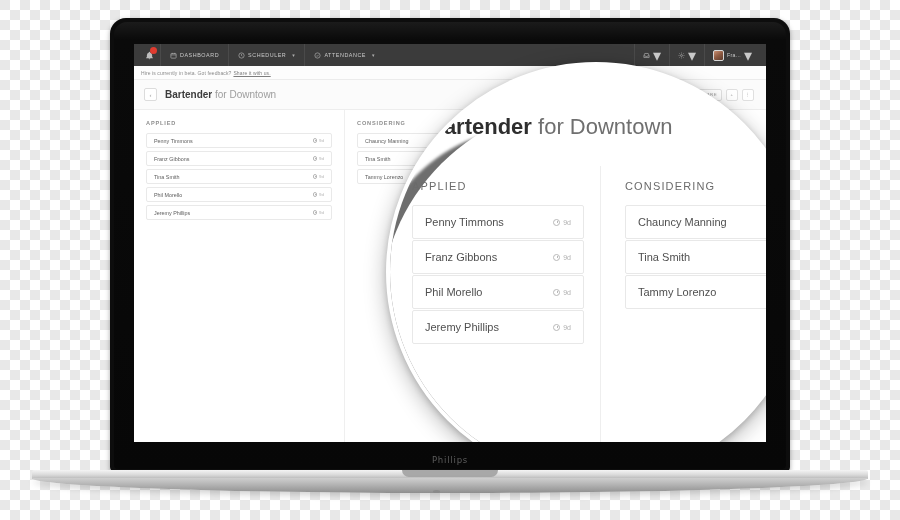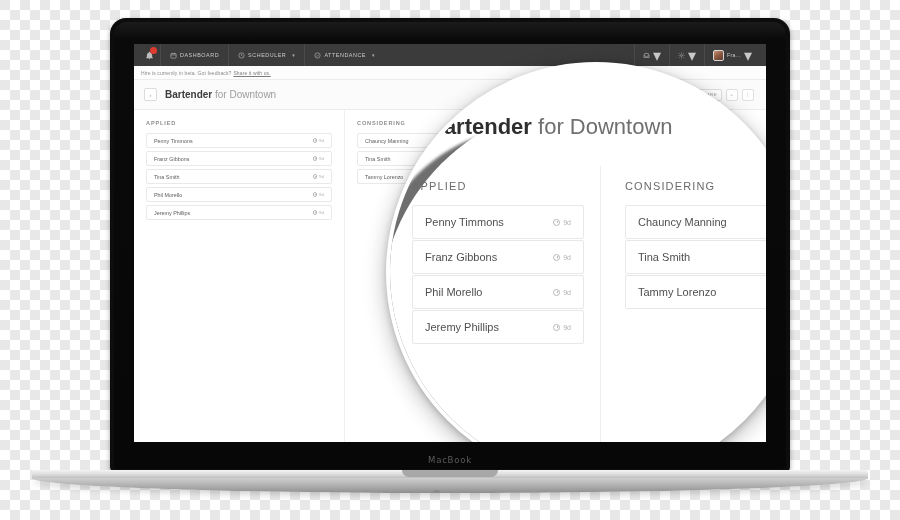--- a/index.html
+++ b/index.html
@@ -568,21 +568,21 @@
                 <span>Tammy Lorenzo</span>
               </div>
             </div>
 
           </div>
         </div>
       </div>
 
     </div>
 
-    <div id="macbook-label">MacBook</div>
+    <div id="macbook-label">Phillips</div>
   </div>
 
   <div id="base">
     <div id="base-top">
       <div id="base-notch"></div>
     </div>
     <div id="base-bot">
       <div id="base-foot"></div>
     </div>
   </div>

